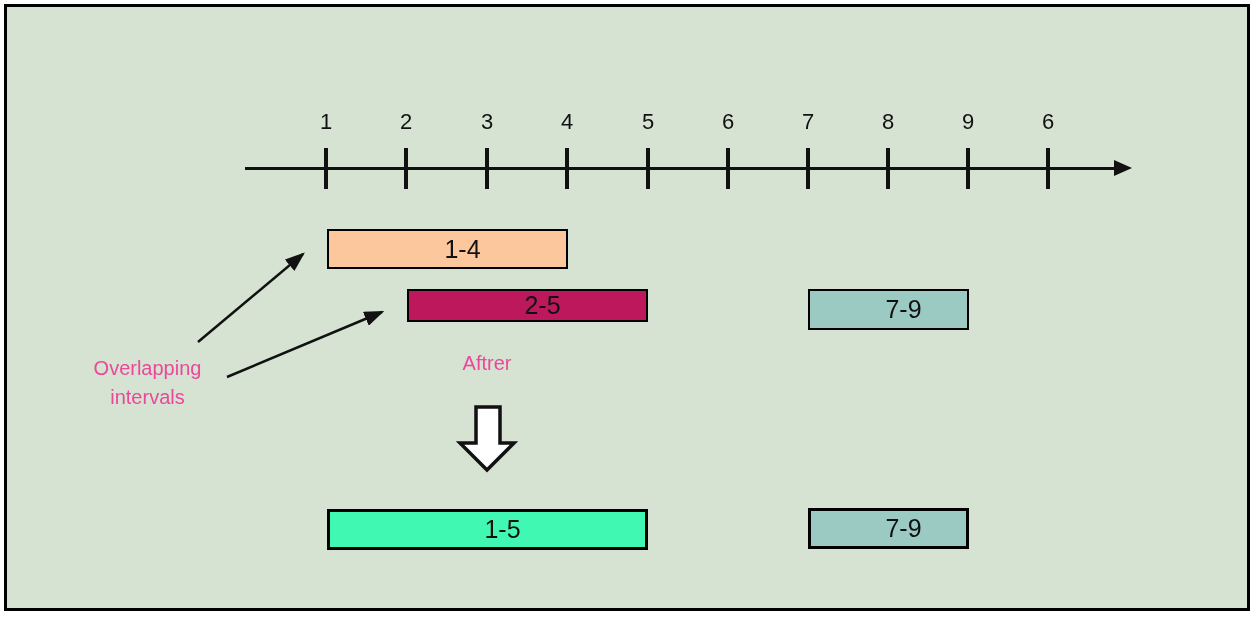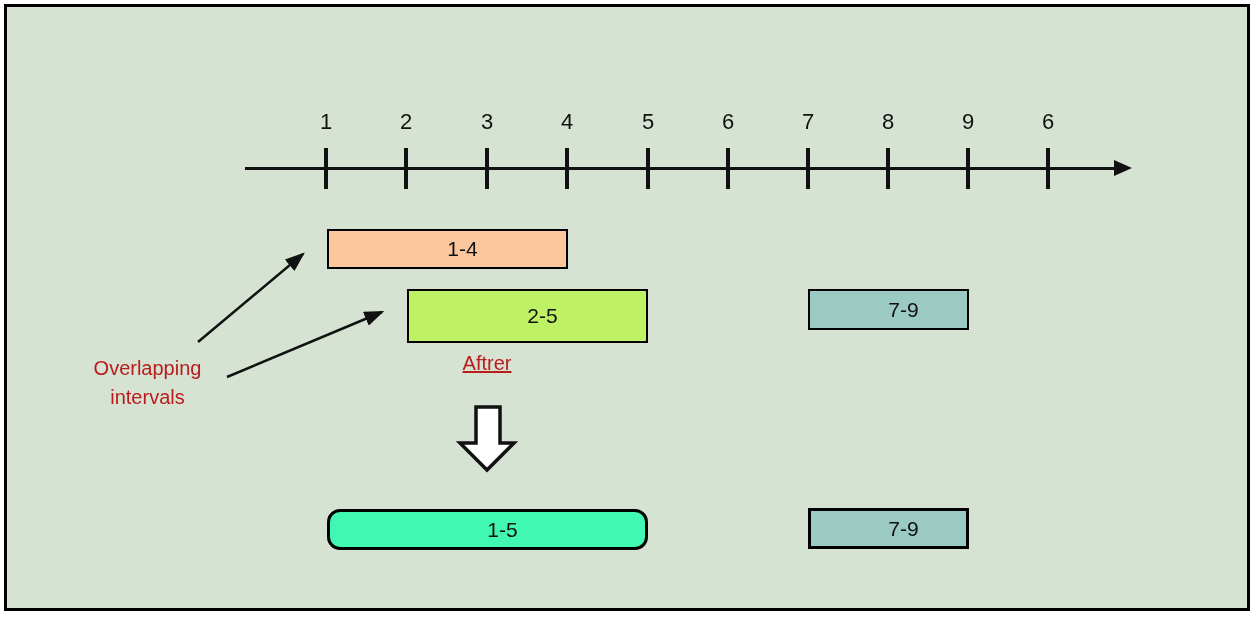--- a/index.html
+++ b/index.html
@@ -56,32 +56,32 @@
   .bar {
     position: absolute;
     box-sizing: border-box;
     border: 2.5px solid #000000;
     display: flex;
     align-items: center;
     justify-content: center;
   }
   .bar.thick { border-width: 3px; }
   .bar-label {
-    font-size: 21px;
+    font-size: 25px;
     color: #111111;
     margin-left: 30px;
   }
 
   
   .caption {
     position: absolute;
     text-align: center;
     font-size: 20px;
     line-height: 29px;
-    color: #b91c1c;
+    color: #ec4899;
   }
   .caption span { display: block; }
 
   .overlay-svg {
     position: absolute;
     left: 0; top: 0;
     width: 1256px; height: 620px;
     pointer-events: none;
   }
 </style>
@@ -117,39 +117,39 @@
       <span class="tick-label" style="left:703px">6</span>
       <span class="tick-label" style="left:783px">7</span>
       <span class="tick-label" style="left:863px">8</span>
       <span class="tick-label" style="left:943px">9</span>
       <span class="tick-label" style="left:1023px">6</span>
     </div>
 
     <div class="bar" style="left: 327px; top: 229px; width: 241px; height: 40px; background-color: rgb(252, 199, 156);">
       <span class="bar-label">1-4</span>
     </div>
-    <div class="bar" style="left: 407px; top: 289px; width: 241px; height: 54px; background-color: #bef264;">
+    <div class="bar" style="left: 407px; top: 289px; width: 241px; height: 33px; background-color: #be185d;">
       <span class="bar-label">2-5</span>
     </div>
     <div class="bar" style="left: 808px; top: 289px; width: 161px; height: 41px; background-color: rgb(155, 202, 194);">
       <span class="bar-label">7-9</span>
     </div>
 
-    <div class="bar thick" style="left: 327px; top: 509px; width: 321px; height: 41px; background-color: rgb(64, 248, 178); border-radius: 13px;">
+    <div class="bar thick" style="left: 327px; top: 509px; width: 321px; height: 41px; background-color: rgb(64, 248, 178);">
       <span class="bar-label">1-5</span>
     </div>
     <div class="bar thick" style="left: 808px; top: 508px; width: 161px; height: 41px; background-color: rgb(155, 202, 194);">
       <span class="bar-label">7-9</span>
     </div>
 
     <div class="caption" style="left:55px; top:354px; width:185px;">
       <span>Overlapping</span>
       <span>intervals</span>
     </div>
-    <div class="caption" style="left:417px; top:349px; width:140px; line-height:28px;text-decoration:underline;">
+    <div class="caption" style="left:417px; top:349px; width:140px; line-height:28px;">
       <span>Aftrer</span>
     </div>
 
     <svg class="overlay-svg" viewBox="0 0 1256 620">
       <defs>
         <marker id="arrowhead" markerWidth="8" markerHeight="6" refX="7" refY="3" orient="auto" markerUnits="strokeWidth">
           <path d="M0,0 L8,3 L0,6 Z" fill="#111111"></path>
         </marker>
       </defs>
       <line x1="198" y1="342" x2="303" y2="254" stroke="#111111" stroke-width="2.5" marker-end="url(#arrowhead)"></line>

